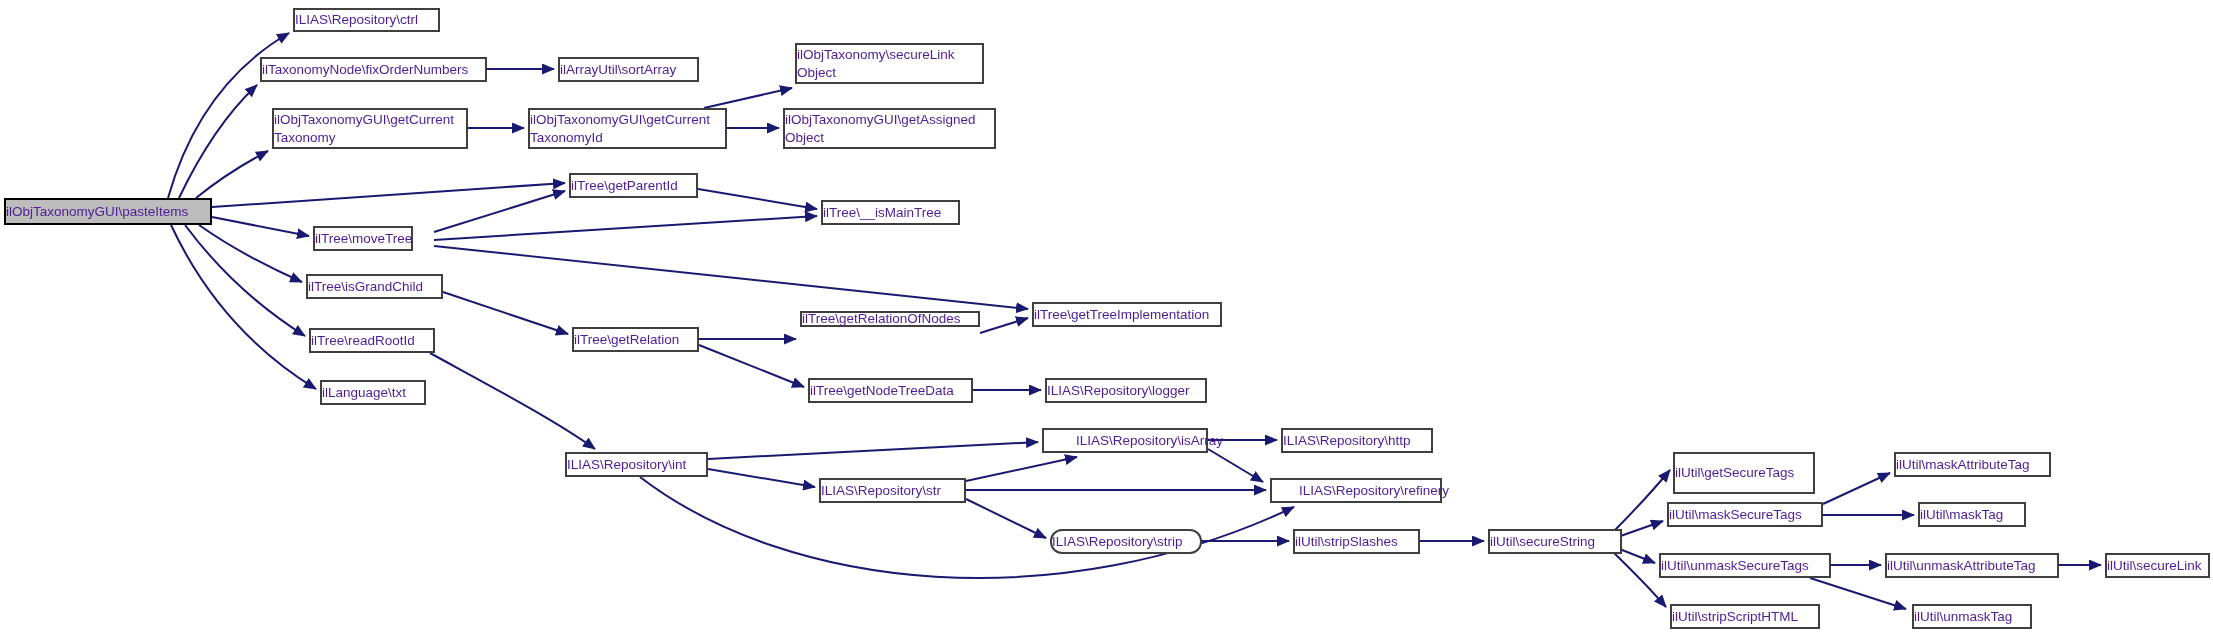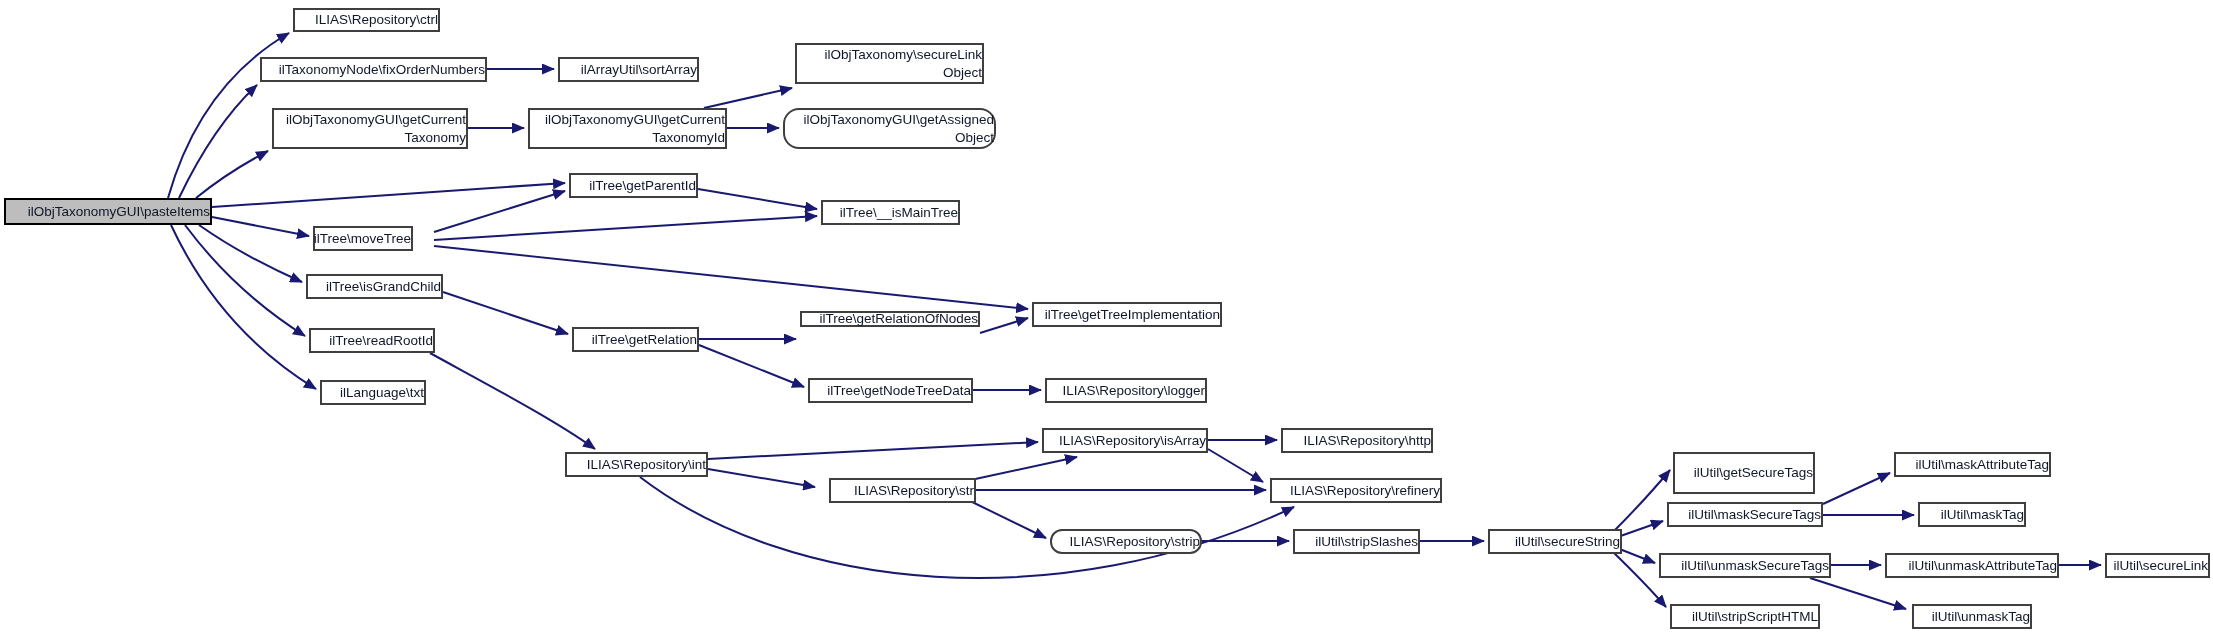--- a/index.html
+++ b/index.html
@@ -11,26 +11,26 @@
     overflow:hidden;
   }
   #edge-layer{position:absolute;left:0;top:0;z-index:1;}
   .node{
     position:absolute;
     box-sizing:border-box;
     background:#ffffff;
     border:2px solid #3f3f3f;
     display:flex;
     flex-direction:column;
-    align-items:flex-end;
+    align-items:flex-start;
     justify-content:center;
     text-align:center;
     font-size:13.5px;
     line-height:18px;
-    color:#0f172a;
+    color:#4c1d95;
     z-index:2;
     white-space:nowrap;
     cursor:pointer;
   }
   .node.root{
     background:#bdbdbd;
     border:2px solid #000000;
     cursor:default;
   }
   .edge{fill:none;stroke-width:2;}
@@ -105,21 +105,21 @@
         <span>Taxonomy</span>
       </div>
       <div class="node" style="left: 528px; top: 108px; width: 199px; height: 41px;">
         <span>ilObjTaxonomyGUI\getCurrent</span>
         <span>TaxonomyId</span>
       </div>
       <div class="node" style="left: 795px; top: 43px; width: 189px; height: 41px;">
         <span>ilObjTaxonomy\secureLink</span>
         <span>Object</span>
       </div>
-      <div class="node" style="left: 783px; top: 108px; width: 213px; height: 41px; border-radius: 16px;">
+      <div class="node" style="left: 783px; top: 108px; width: 213px; height: 41px;">
         <span>ilObjTaxonomyGUI\getAssigned</span>
         <span>Object</span>
       </div>
       <div class="node" style="left: 569px; top: 173px; width: 129px; height: 25px;">
         <span>ilTree\getParentId</span>
       </div>
       <div class="node" style="left: 821px; top: 200px; width: 139px; height: 25px;">
         <span>ilTree\__isMainTree</span>
       </div>
       <div class="node" style="left: 313px; top: 226px; width: 100px; height: 25px;">
@@ -145,30 +145,30 @@
       </div>
       <div class="node" style="left: 1045px; top: 378px; width: 162px; height: 25px;">
         <span>ILIAS\Repository\logger</span>
       </div>
       <div class="node" style="left: 1032px; top: 302px; width: 190px; height: 25px;">
         <span>ilTree\getTreeImplementation</span>
       </div>
       <div class="node" style="left: 565px; top: 452px; width: 143px; height: 25px;">
         <span>ILIAS\Repository\int</span>
       </div>
-      <div class="node" style="left: 1042px; top: 428px; width: 166px; height: 25px;">
+      <div class="node" style="left: 1042px; top: 428px; width: 166px; height: 25px; padding-left: 32px;">
         <span>ILIAS\Repository\isArray</span>
       </div>
       <div class="node" style="left: 1281px; top: 428px; width: 152px; height: 25px;">
         <span>ILIAS\Repository\http</span>
       </div>
-      <div class="node" style="left: 1270px; top: 478px; width: 172px; height: 25px;">
+      <div class="node" style="left: 1270px; top: 478px; width: 172px; height: 25px; padding-left: 27px;">
         <span>ILIAS\Repository\refinery</span>
       </div>
-      <div class="node" style="left: 819px; top: 478px; width: 147px; height: 25px; margin-left: 10px;">
+      <div class="node" style="left: 819px; top: 478px; width: 147px; height: 25px;">
         <span>ILIAS\Repository\str</span>
       </div>
       <div class="node" style="left: 1050px; top: 529px; width: 152px; height: 25px; border-radius: 12px;">
         <span>ILIAS\Repository\strip</span>
       </div>
       <div class="node" style="left: 1293px; top: 529px; width: 127px; height: 25px;">
         <span>ilUtil\stripSlashes</span>
       </div>
       <div class="node" style="left: 1488px; top: 529px; width: 134px; height: 25px;">
         <span>ilUtil\secureString</span>

